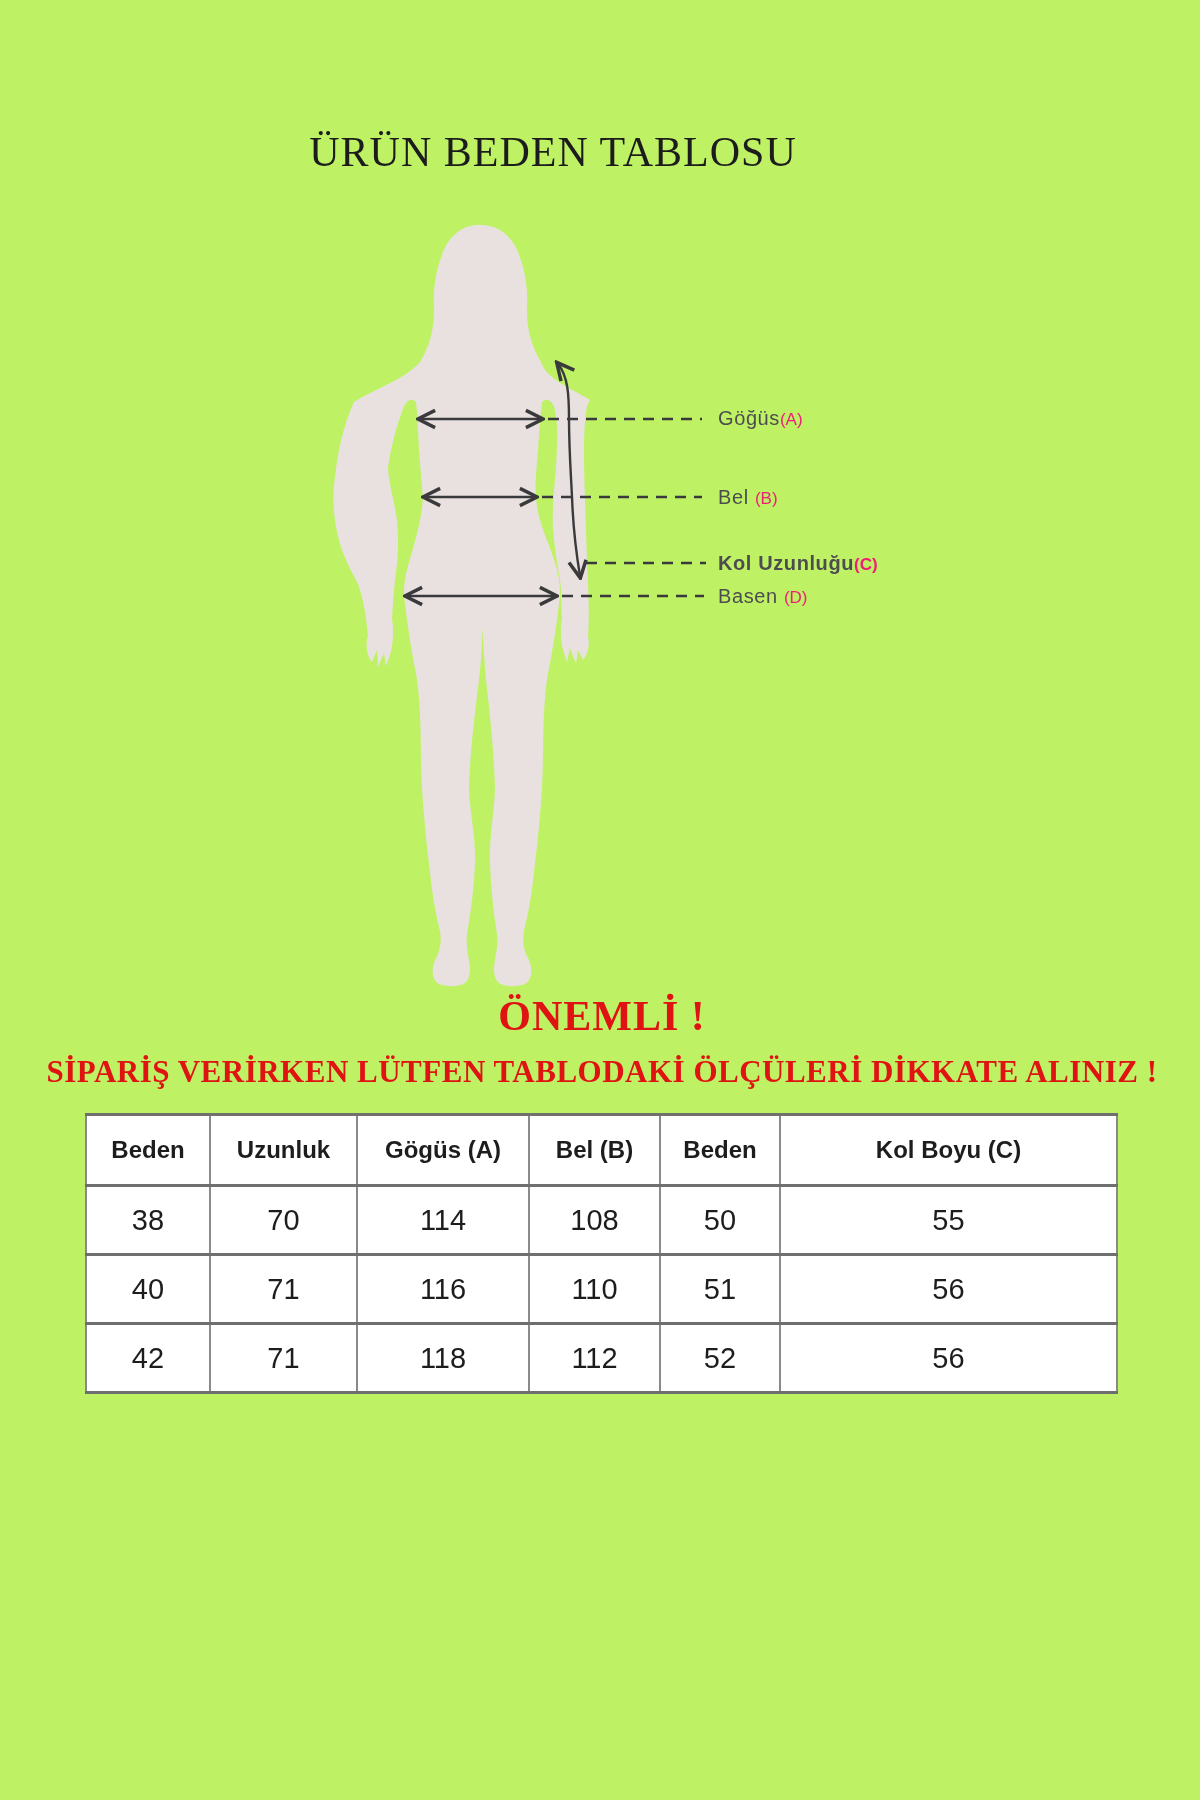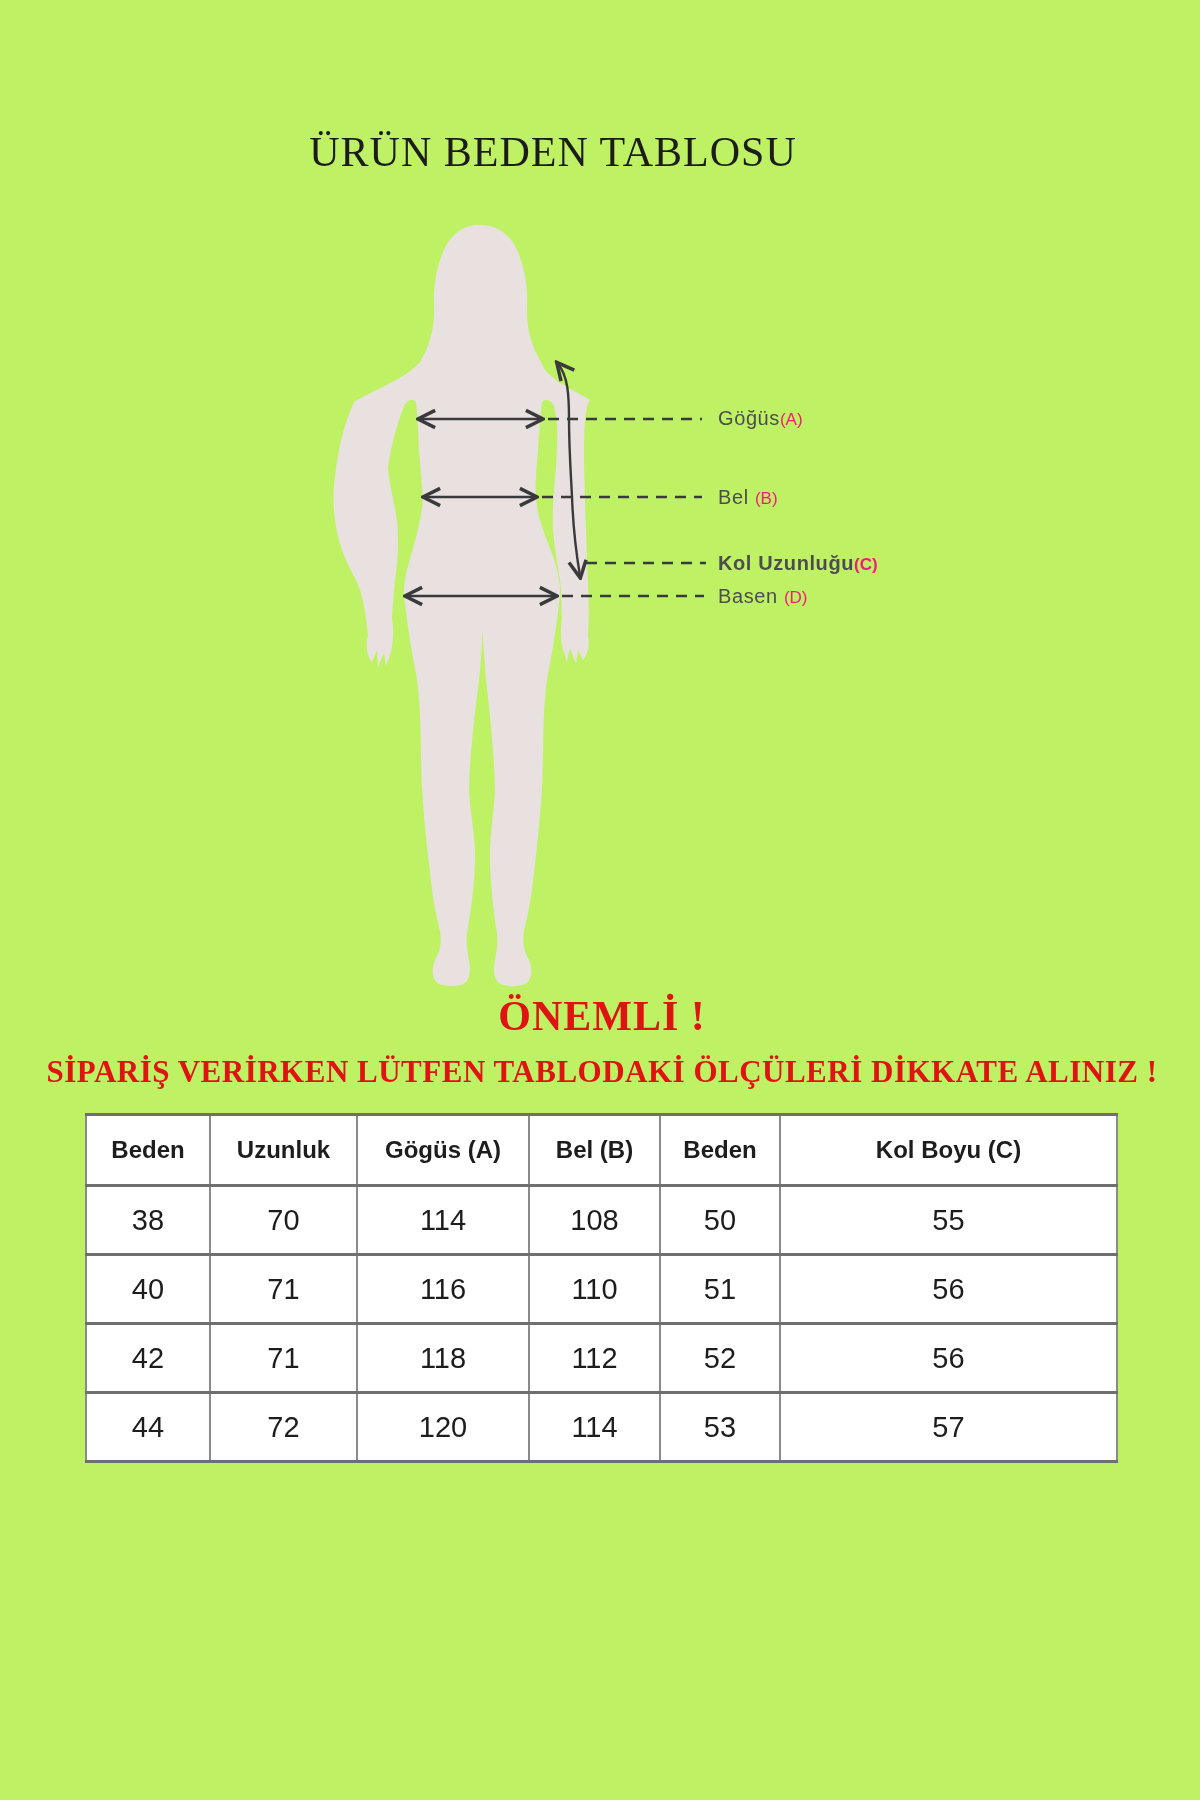--- a/index.html
+++ b/index.html
@@ -236,24 +236,16 @@
         <td>56</td>
       </tr>
       <tr>
         <td>42</td>
         <td>71</td>
         <td>118</td>
         <td>112</td>
         <td>52</td>
         <td>56</td>
       </tr>
-      <tr>
-        <td>44</td>
-        <td>72</td>
-        <td>120</td>
-        <td>114</td>
-        <td>53</td>
-        <td>57</td>
-      </tr>
     </tbody>
   </table>
 
 </div>
 
 </body></html>

